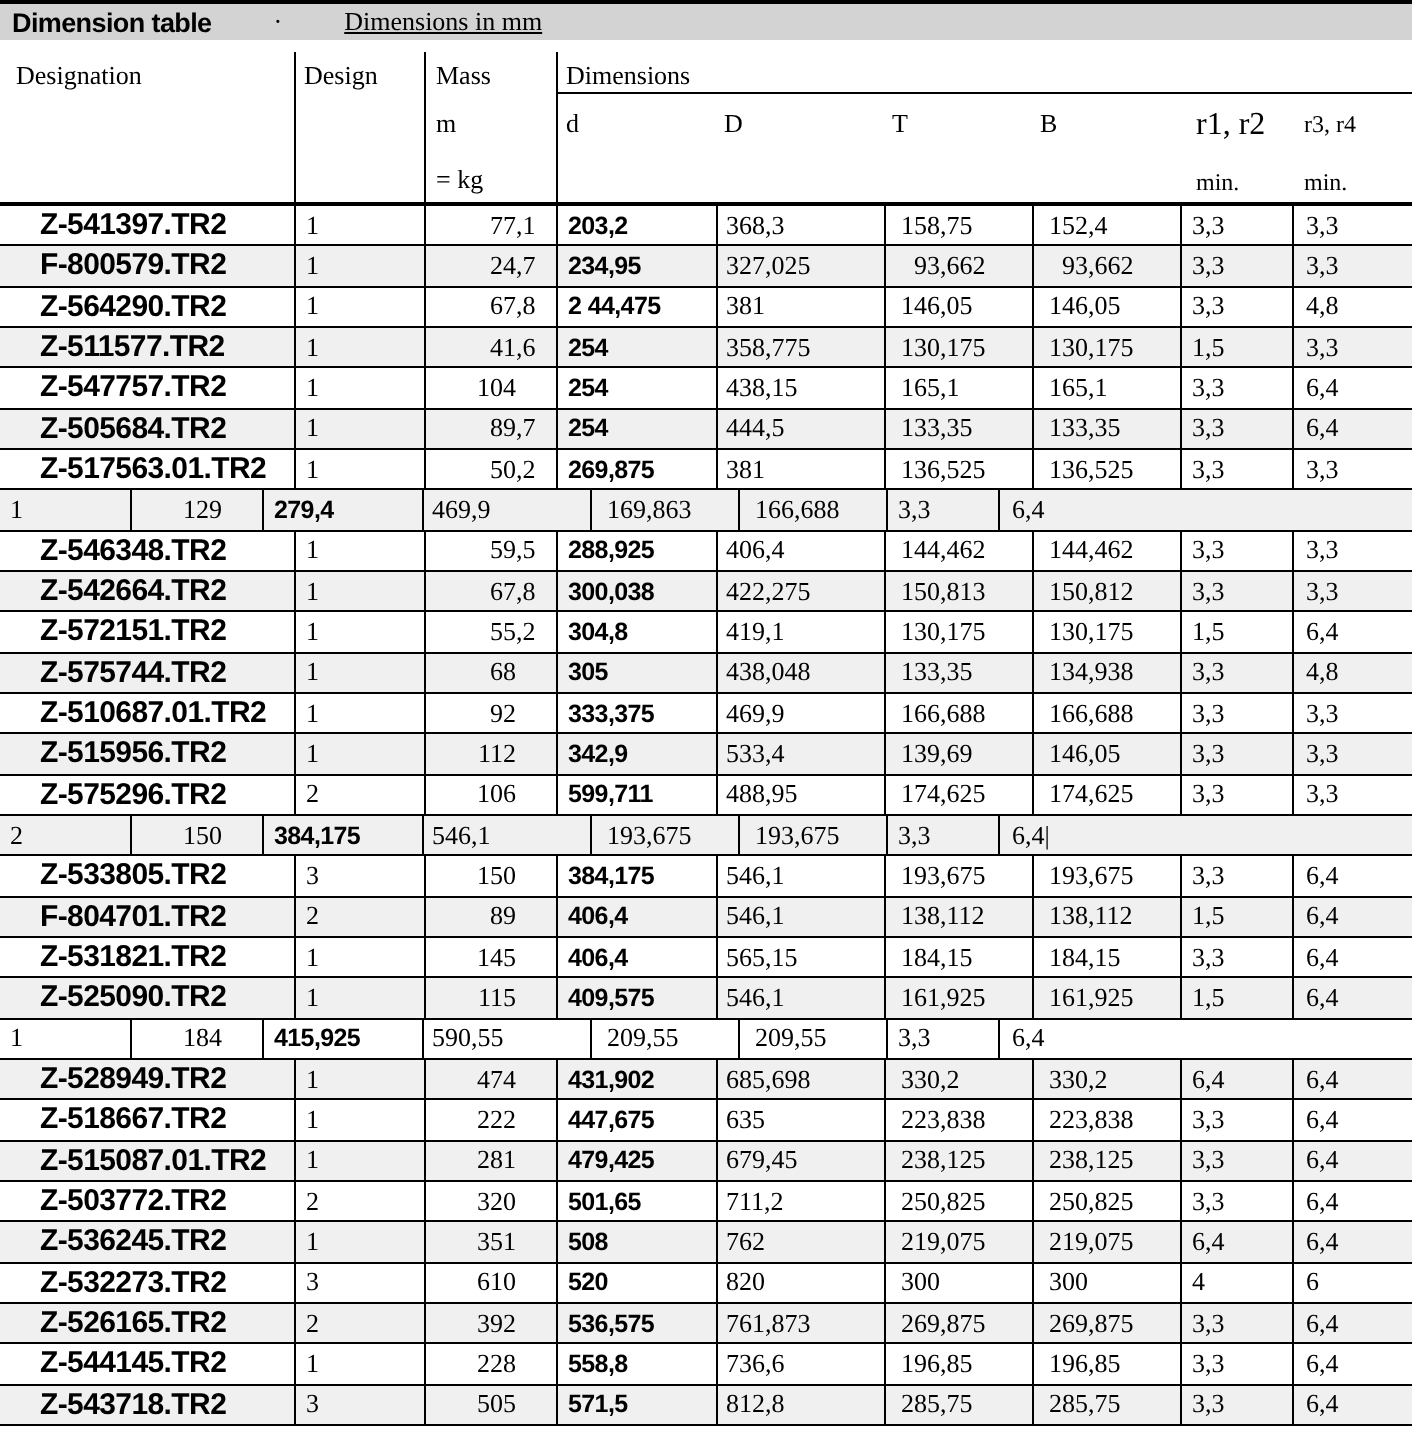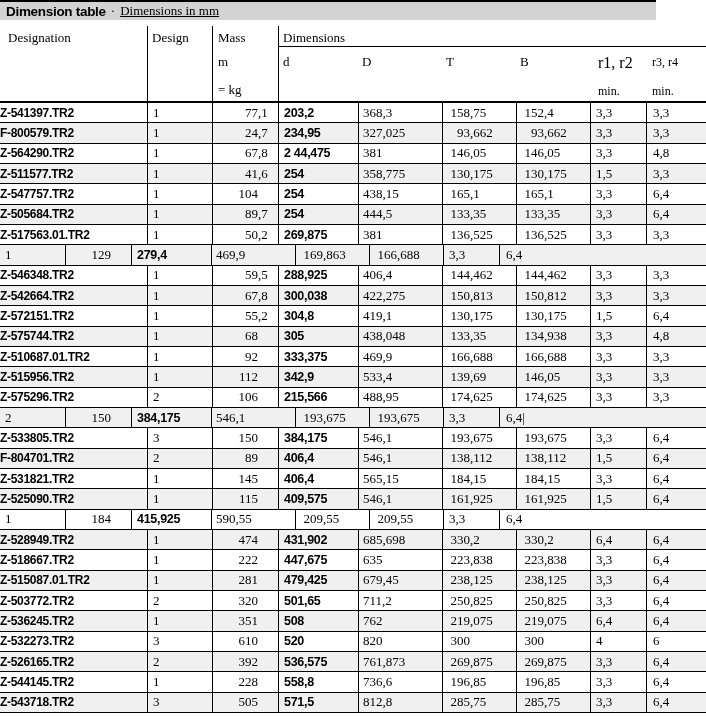--- a/index.html
+++ b/index.html
@@ -1,22 +1,22 @@
 <!DOCTYPE html>
 <html><head>
 <meta charset="utf-8">
 <style>
   html,body{margin:0;padding:0;background:#fff;}
   .page{position:relative;width:706px;height:719px;background:#fff;overflow:hidden;
         font-family:"Liberation Serif",serif;color:#000;}
 
   
-  .titlebar{position:absolute;left:0;top:0;width:656px;height:20px;background:#d3d3d3;
+  .titlebar{position:absolute;left:0;top:0;width:706px;height:20px;background:#d3d3d3;
             border-top:2px solid #000;box-sizing:border-box;display:flex;align-items:center;
-            padding-left:6px;}
+            padding-left:6px;gap:26px;}
   .title-main{font-family:"Liberation Sans",sans-serif;font-weight:bold;font-size:13.5px;
               letter-spacing:-0.3px;}
   .title-sep{margin:0 5px;font-size:13px;}
   .title-sub{font-size:13px;text-decoration:underline;}
 
   
   .thead{position:absolute;left:0;top:26px;width:706px;height:77px;box-sizing:border-box;
          border-bottom:2px solid #000;font-size:13px;}
   .vline{position:absolute;top:0;bottom:0;width:1px;background:#000;}
   .vl-design{left:147px;} .vl-mass{left:212px;} .vl-dims{left:278px;}
@@ -29,22 +29,22 @@
   .h-r12{left:598px;top:30px;font-size:16px;text-align:right;} .h-r34{left:652px;top:30px;font-size:12px;}
   .h-min1{left:598px;top:59px;font-size:12px;} .h-min2{left:652px;top:59px;font-size:12px;}
 
   
   .tbody{position:absolute;left:0;top:103px;width:706px;height:610px;display:flex;flex-direction:column;}
   .row{flex:1;display:flex;border-bottom:1px solid #000;box-sizing:border-box;background:#fff;}
   .row.alt{background:#f0f0f0;}
   .cell{height:100%;display:flex;align-items:center;box-sizing:border-box;
         border-left:1px solid #000;overflow:hidden;white-space:nowrap;font-size:13px;}
   .cell:first-child{border-left:none;}
-  .c-designation{width:147px;padding-left:0;font-family:"Liberation Sans",sans-serif;
-                 font-weight:bold;font-size:12px;letter-spacing:-0.3px;}
+  .c-designation{width:147px;padding-left:20px;font-family:"Liberation Sans",sans-serif;
+                 font-weight:bold;font-size:15px;letter-spacing:-0.3px;}
   .c-design{width:65px;padding-left:5px;}
   .c-mass{width:66px;padding-left:21px;}
   .c-d{width:80px;padding-left:5px;font-family:"Liberation Sans",sans-serif;
        font-weight:bold;font-size:12.5px;letter-spacing:-0.3px;}
   .c-Dcol{width:84px;padding-left:4px;}
   .c-T{width:74px;padding-left:4px;}
   .c-B{width:74px;padding-left:4px;}
   .c-r12{width:56px;padding-left:5px;}
   .c-r34{width:60px;padding-left:6px;}
   .ip{display:inline-block;text-align:right;}
@@ -359,21 +359,21 @@
         </div>
         <div class="cell c-r12">3,3</div>
         <div class="cell c-r34">3,3</div>
       </div>
       <div class="row">
         <div class="cell c-designation">Z-575296.TR2</div>
         <div class="cell c-design">2</div>
         <div class="cell c-mass">
           <span class="ip">106</span>
         </div>
-        <div class="cell c-d">215,566</div>
+        <div class="cell c-d">599,711</div>
         <div class="cell c-Dcol">488,95</div>
         <div class="cell c-T">
           <span class="ip">174</span>
           <span>,625</span>
         </div>
         <div class="cell c-B">
           <span class="ip">174</span>
           <span>,625</span>
         </div>
         <div class="cell c-r12">3,3</div>

